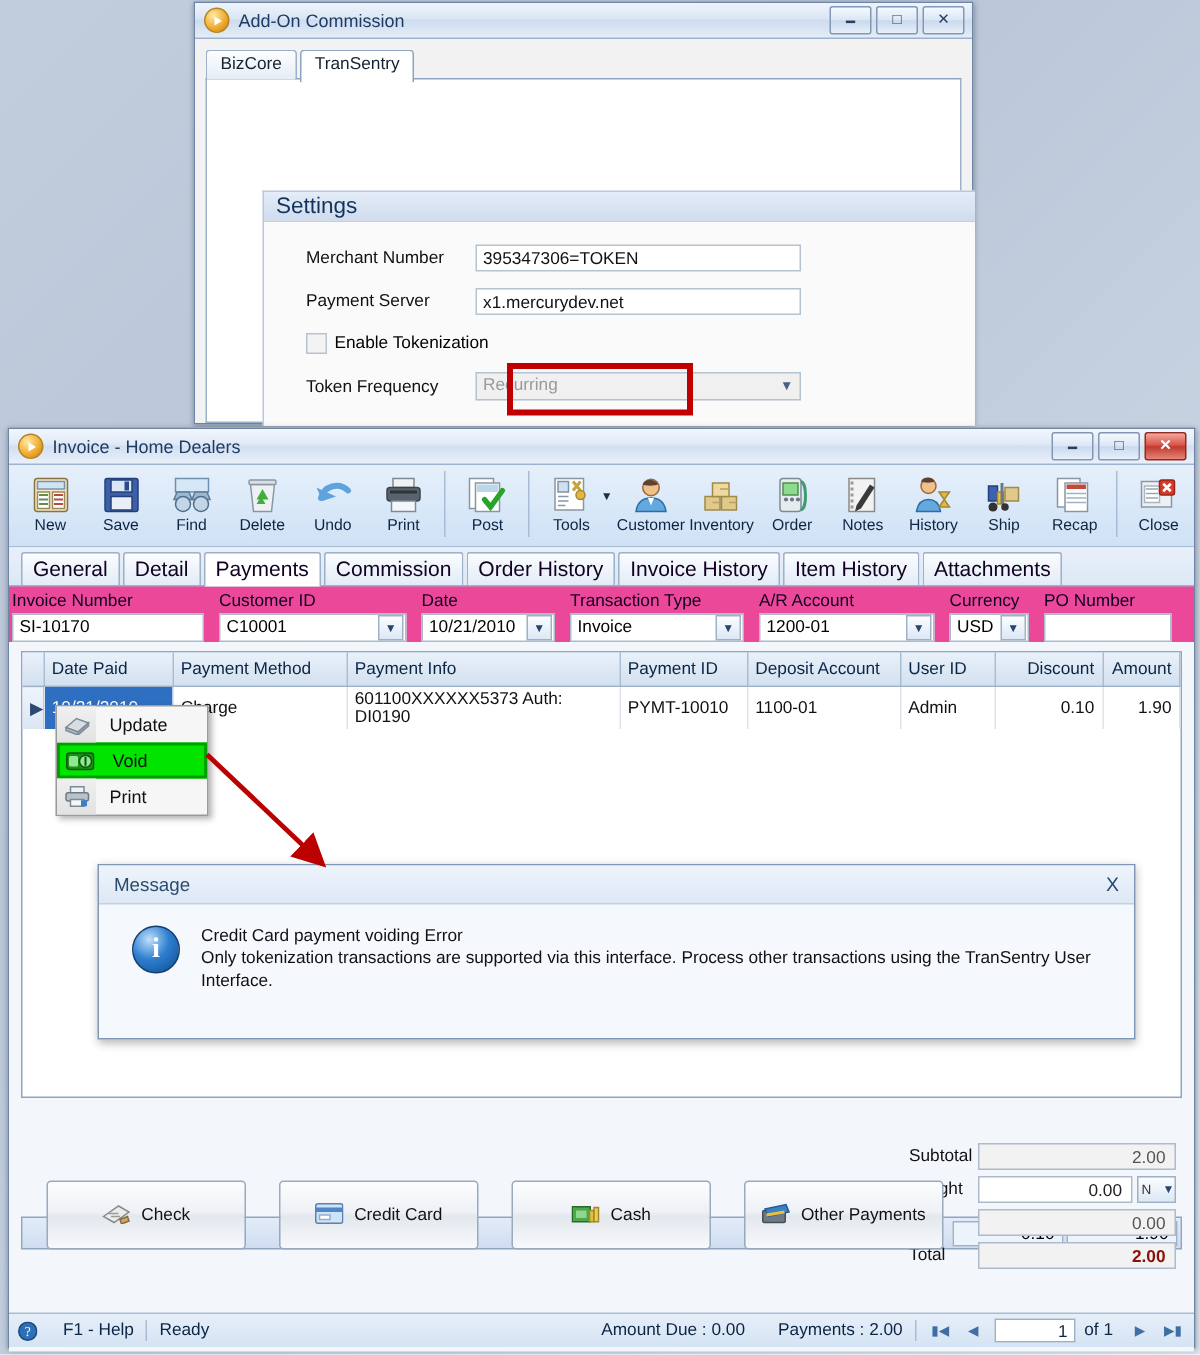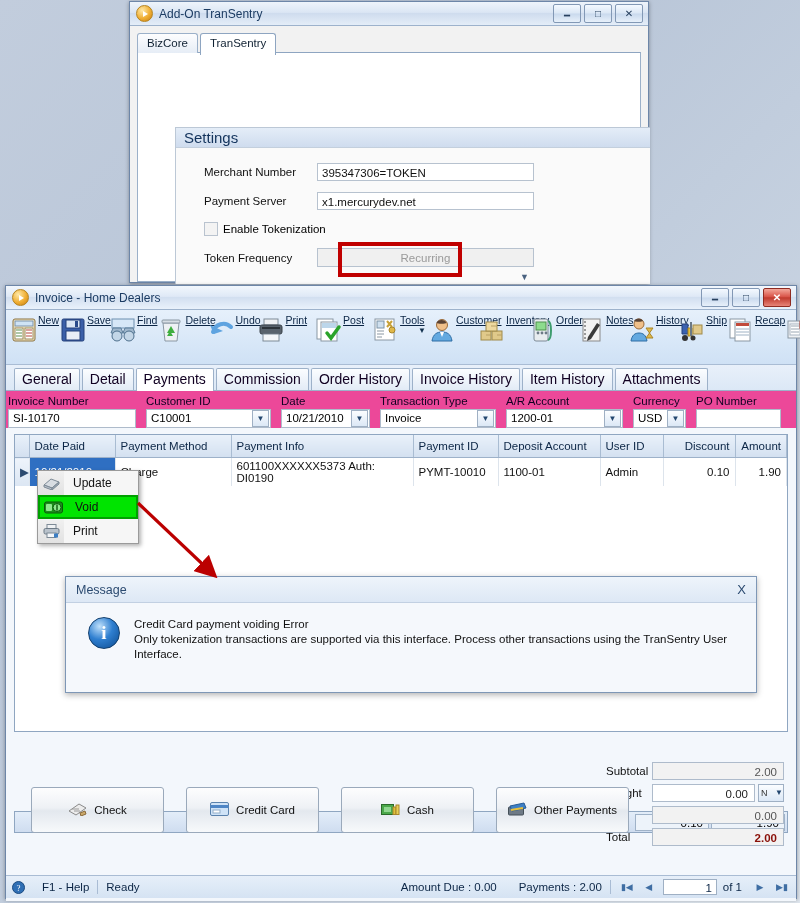--- a/index.html
+++ b/index.html
@@ -74,43 +74,43 @@
   }
   .frm-row{display:flex;align-items:center;height:29px;padding-left:28px;}
   .frm-lbl{width:113px;font-size:11.5px;color:#111;}
   .frm-inp{
     width:217px;height:18px;border:1px solid #b7c2cf;background:#fff;
     font-size:11.5px;line-height:18px;padding:0 4px;color:#111;box-sizing:border-box;
   }
   .frm-sel{
     width:217px;height:19px;border:1px solid #b7c2cf;background:#f0f0f0;
     font-size:11.5px;line-height:19px;padding:0 4px;color:#9a9a9a;
-    box-sizing:border-box;display:flex;align-items:center;flex-direction:column;
+    box-sizing:border-box;display:flex;align-items:center;
   }
   .frm-sel .chev{margin-left:auto;color:#4a6280;font-size:9px;}
   .chk-row{display:flex;align-items:center;height:28px;padding-left:28px;}
   .chkbox{width:12px;height:12px;border:1px solid #b9c3cf;background:#f3f3f3;margin-right:5px;}
   .redbox{
     position:absolute;left:208px;top:216px;width:124px;height:35px;
     border:4px solid #c00000;box-sizing:border-box;pointer-events:none;z-index:5;
   }
 
   
   #invoice{left:5px;top:285px;width:790px;height:612px;background:#eef3fa;}
   #invoice .win-titlebar{
     background:linear-gradient(180deg,#f2f7fd 0%,#dfe9f6 45%,#d2dff0 50%,#e9f1fb 100%);
   }
   .toolbar{
     height:52px;display:flex;align-items:flex-start;padding:2px 0 0 4px;
     background:linear-gradient(180deg,#e6f0fb 0%,#d9e8f8 55%,#cfe1f5 100%);
     border-bottom:1px solid #a9bcd4;
   }
   .tbbtn{
-    width:50px;display:flex;flex-direction:row;
-    padding-top:2px;font-size:10.5px;color:#0b2545;text-decoration:underline;
+    width:50px;display:flex;flex-direction:column;align-items:center;
+    padding-top:2px;font-size:10.5px;color:#0b2545;
   }
   .tbbtn .ic{height:30px;display:flex;align-items:flex-end;justify-content:center;}
   .tbsep{width:1px;height:44px;background:#a8bcd6;margin:2px 4px 0;}
   .tbarrow{align-self:center;margin:0 2px 16px -4px;font-size:8px;color:#12314f;}
 
   
   .inv-body{position:relative;height:536px;background:#f3f7fc;}
   .inv-tabs{display:flex;padding:4px 0 0 8px;height:21px;align-items:flex-end;
     background:linear-gradient(180deg,#e8f0fa 0%,#dce8f6 100%);}
   .inv-tab{
@@ -235,21 +235,21 @@
 
   
   #arrow{position:absolute;left:120px;top:495px;width:120px;height:95px;z-index:50;pointer-events:none;}
 </style>
 </head>
 <body>
 
 <div class="win" id="prefs">
   <div class="win-titlebar">
     <div class="app-logo"></div>
-    <div class="win-title">Add-On TranSentry</div>
+    <div class="win-title">Add-On Commission</div>
     <div class="winbtns">
       <div class="wbtn">
           <span style="margin-top:4px;">━</span>
         </div>
       <div class="wbtn">
           <span>□</span>
         </div>
       <div class="wbtn close-gray">
           <span>✕</span>
         </div>

